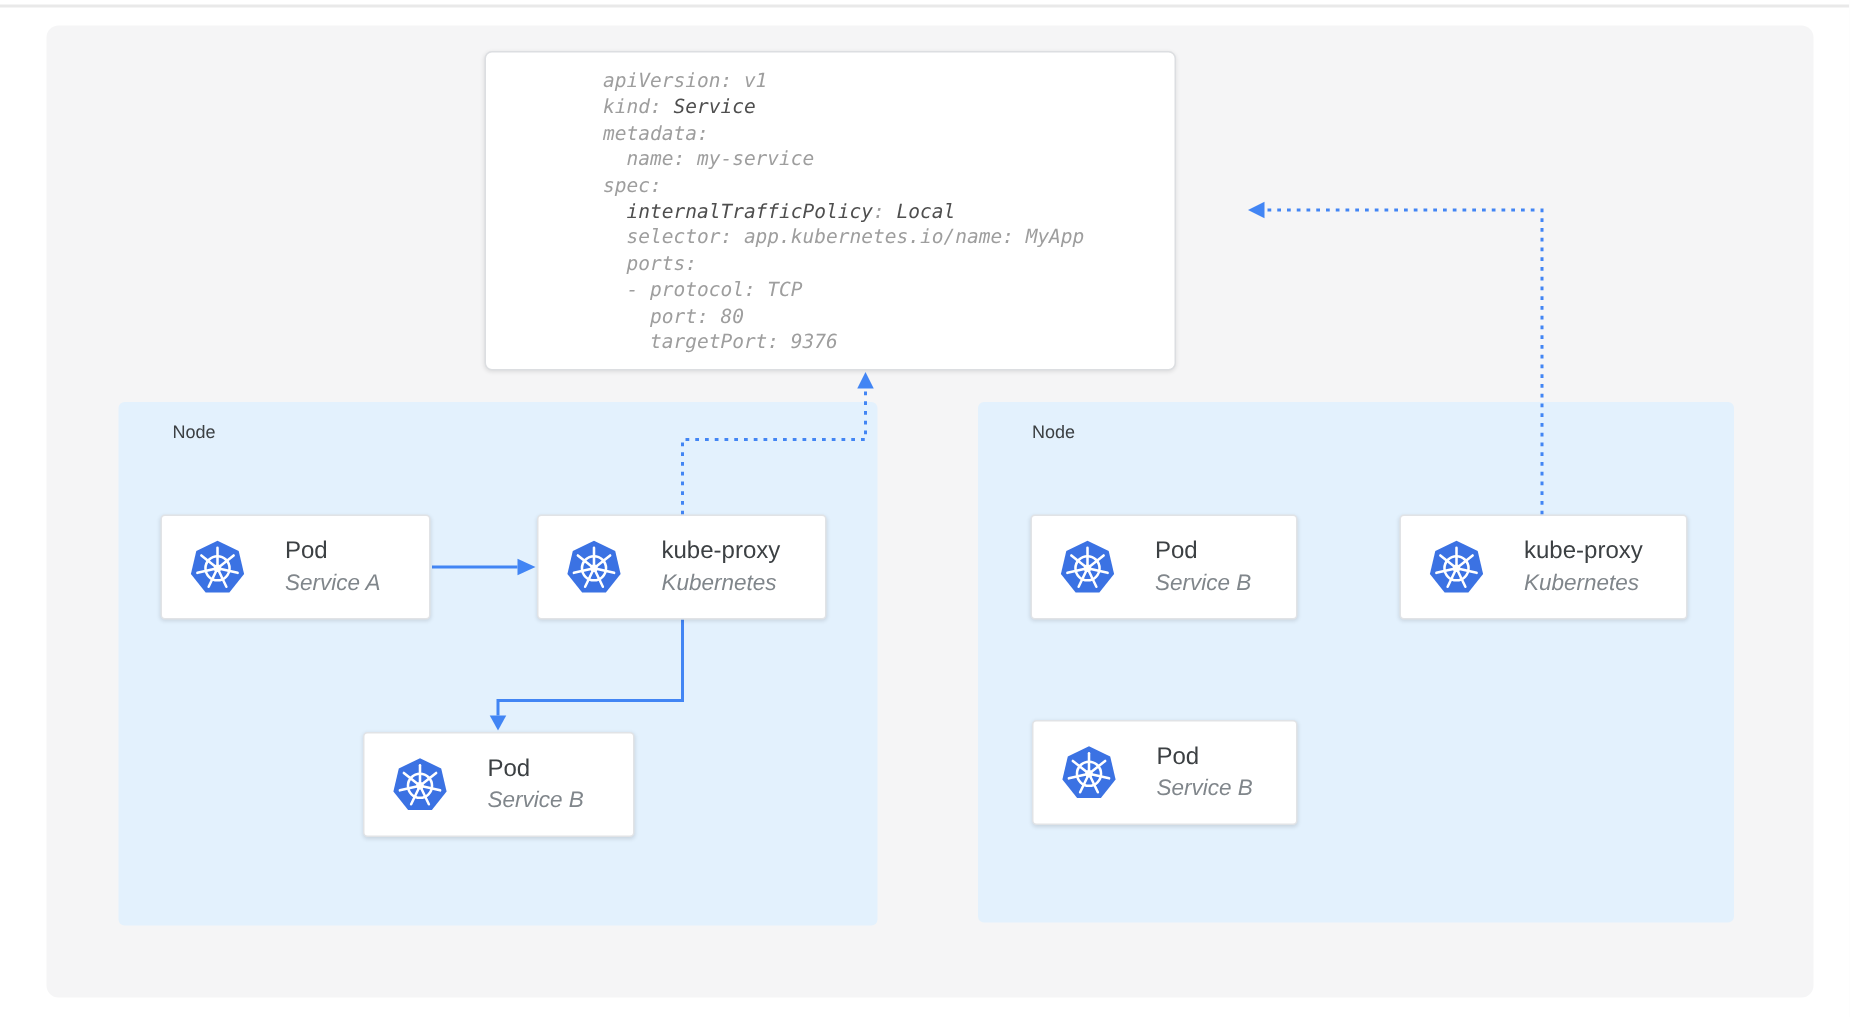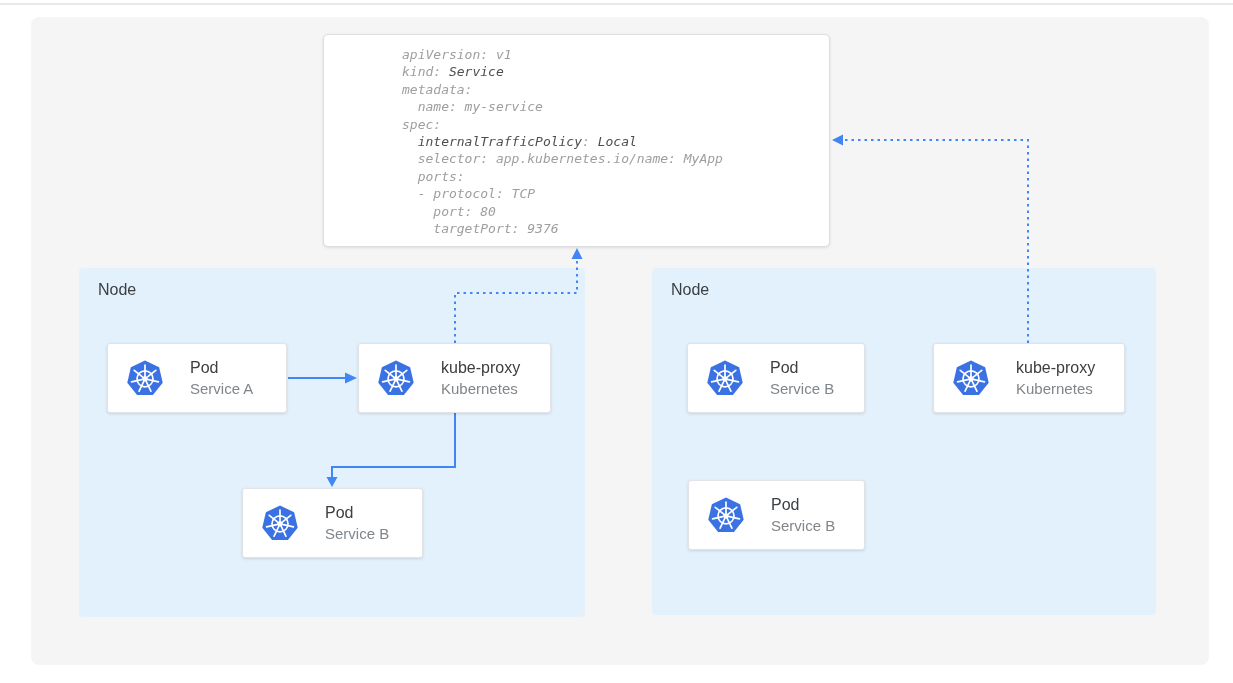--- a/index.html
+++ b/index.html
@@ -13,41 +13,41 @@
     --code-bold-color:#4e4e4e;
   }
   *{margin:0;padding:0;box-sizing:border-box;}
   html,body{width:1233px;height:683px;background:#ffffff;
     font-family:"Liberation Sans", sans-serif;}
   .page{position:relative;width:1233px;height:683px;background:#ffffff;overflow:hidden;}
   .top-divider{position:absolute;left:0;top:3px;width:1233px;height:2px;background:#e9e9e9;}
   .canvas{position:absolute;left:31px;top:17px;width:1178px;height:648px;
     background:var(--canvas-bg);border-radius:8px;}
   
-  .yaml-card{position:absolute;left:292px;top:17px;width:507px;height:213px;
+  .yaml-card{position:absolute;left:292px;top:17px;width:461px;height:213px;
     background:#ffffff;border:1px solid #dcdee1;border-radius:5px;
     box-shadow:0 1px 3px rgba(0,0,0,0.10);}
   .code{position:absolute;left:78px;top:11px;right:8px;
     font-family:"DejaVu Sans Mono", monospace;font-style:italic;
     font-size:13px;line-height:17.4px;color:var(--code-color);white-space:pre;}
   .code-bold{font-weight:400;color:var(--code-bold-color);}
   
   .node{position:absolute;background:var(--node-bg);border-radius:4px;}
   .node-left{left:48px;top:251px;width:506px;height:349px;}
   .node-right{left:621px;top:251px;width:504px;height:347px;}
-  .node-label{position:absolute;left:19px;top:13px;font-size:16px;color:var(--title-color);}
+  .node-label{position:absolute;left:36px;top:13px;font-size:12px;color:var(--title-color);}
   
   .card{position:absolute;height:70px;background:#ffffff;border:1px solid #e1e3e6;
     border-radius:3px;box-shadow:0 1px 3px rgba(0,0,0,0.12);
     display:flex;align-items:center;padding-left:18px;}
   .card .k8s-icon{width:38px;height:38px;flex:0 0 38px;}
   .card-text{display:flex;flex-direction:column;justify-content:center;
     margin-left:26px;gap:3px;}
   .card-title{font-size:16px;color:var(--title-color);}
-  .card-subtitle{font-size:15px;color:var(--subtitle-color);}
+  .card-subtitle{font-size:15px;color:var(--subtitle-color);font-style:italic;}
   .card-l1{left:76px;top:326px;width:180px;}
   .card-l2{left:327px;top:326px;width:193px;}
   .card-l3{left:211px;top:471px;width:181px;}
   .card-r1{left:656px;top:326px;width:178px;}
   .card-r2{left:902px;top:326px;width:192px;}
   .card-r3{left:657px;top:463px;width:177px;}
   
   .arrows{position:absolute;left:0;top:0;width:1178px;height:648px;pointer-events:none;}
   .arrow-line{stroke:var(--accent);stroke-width:2;fill:none;}
   .arrow-dotted{stroke-dasharray:2.5 4;}

